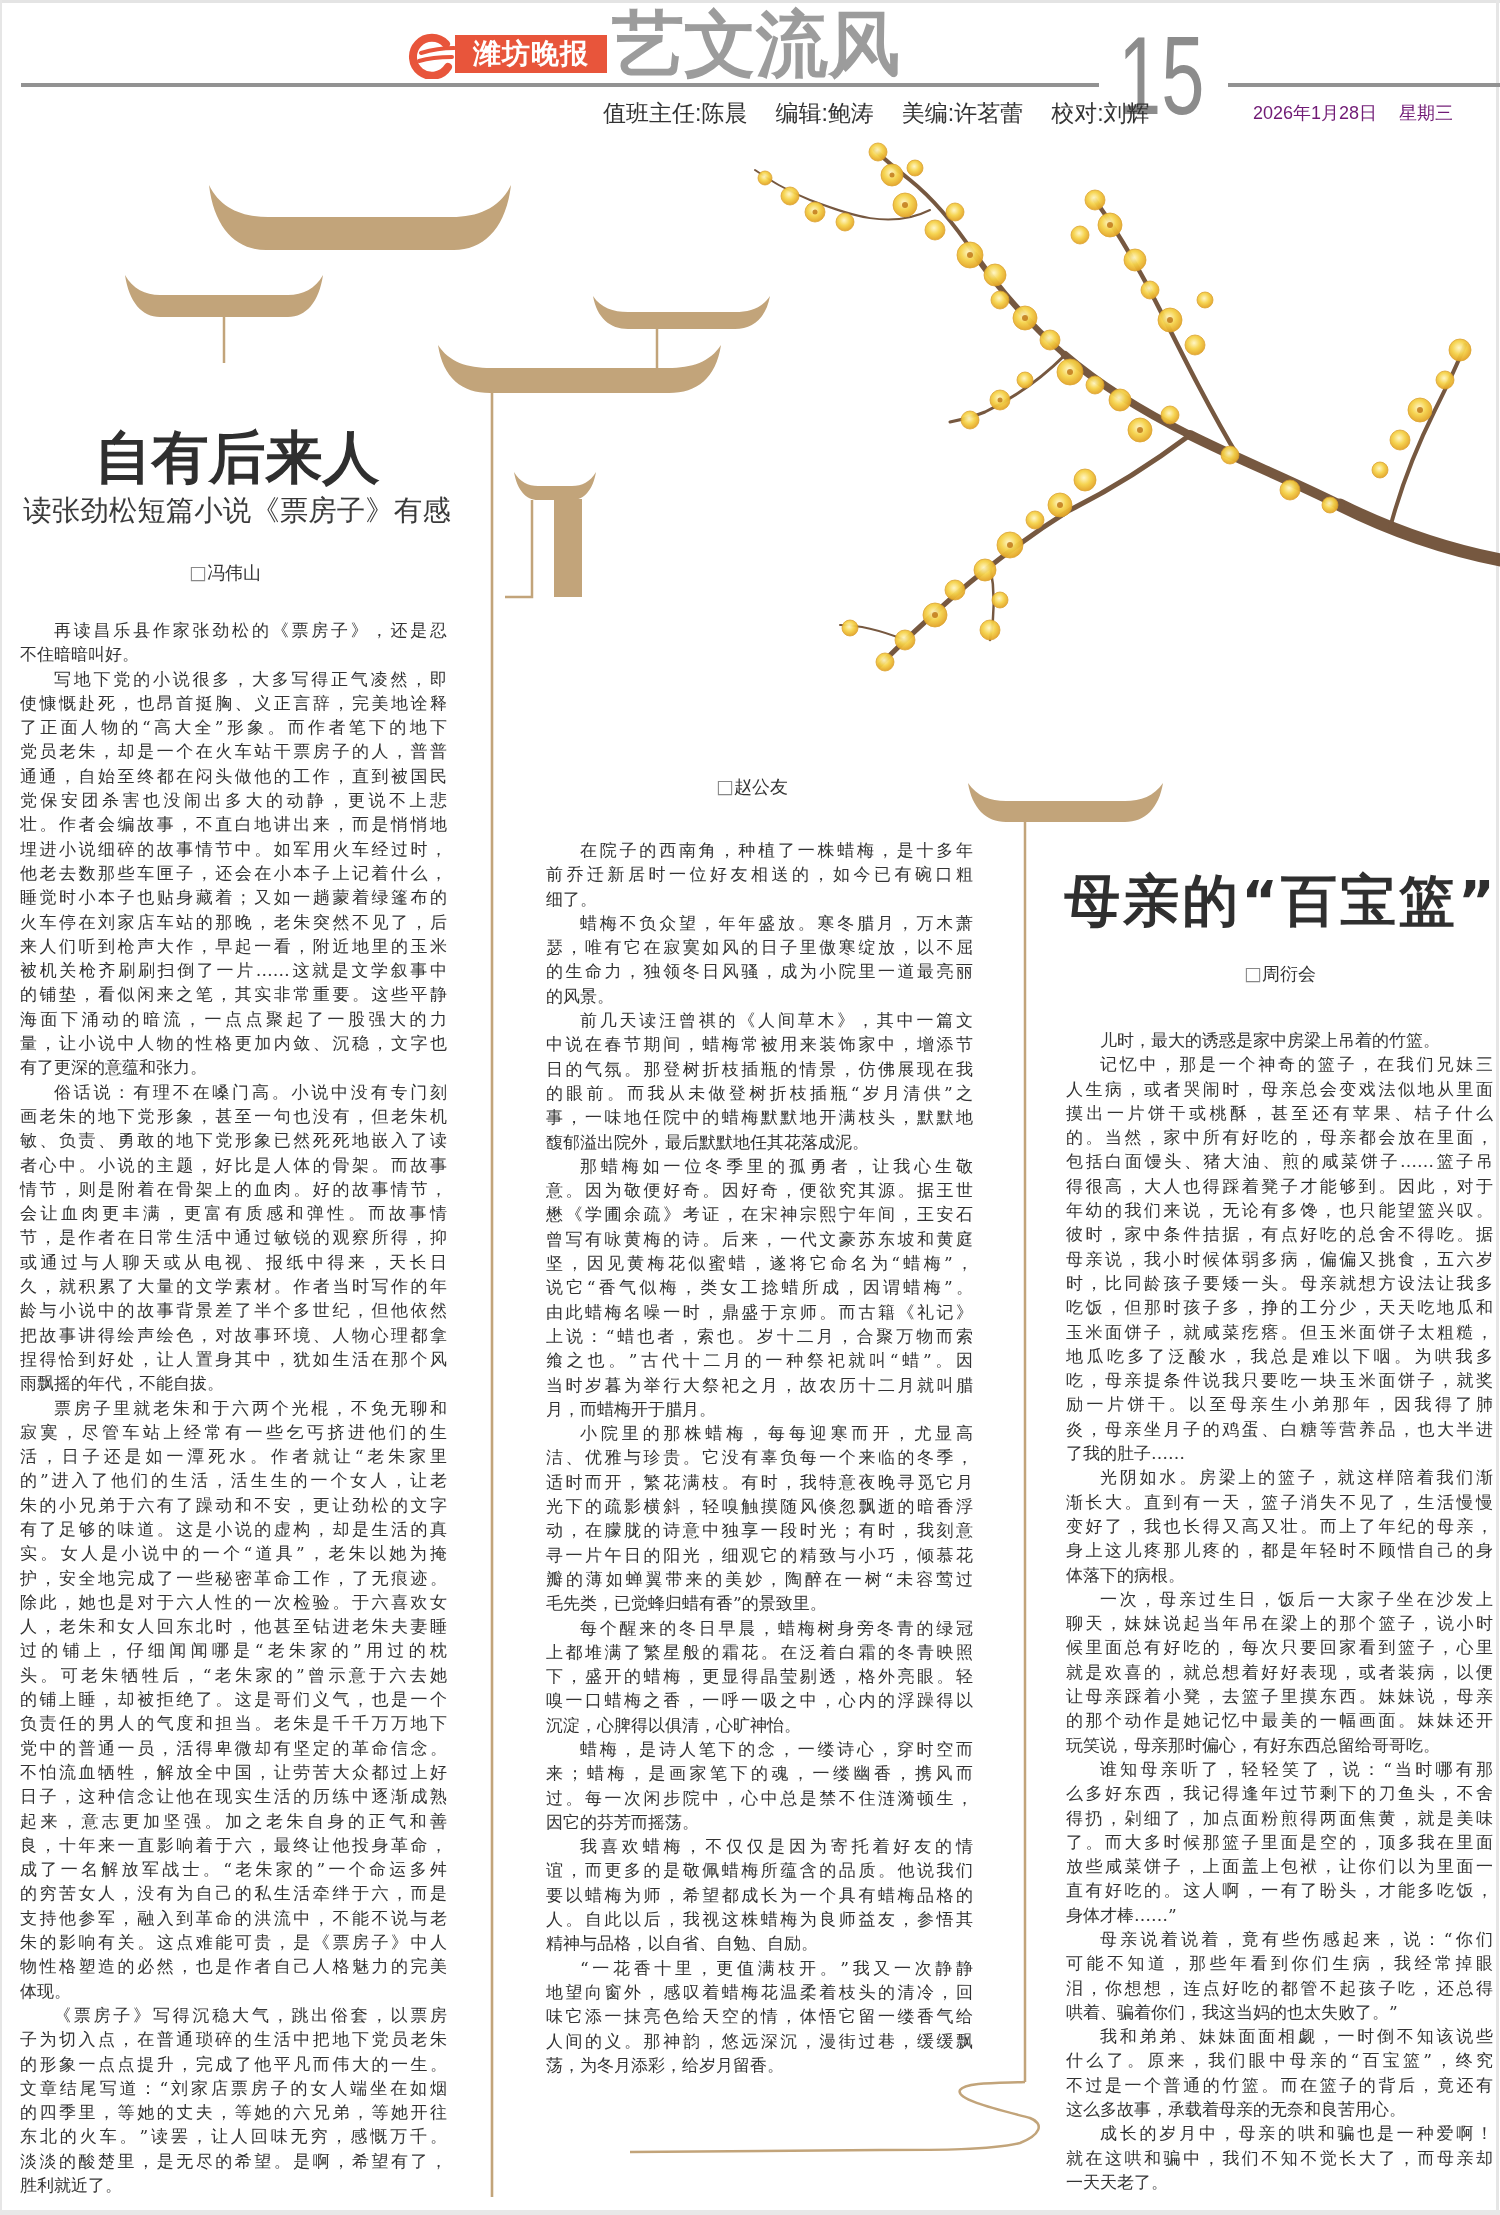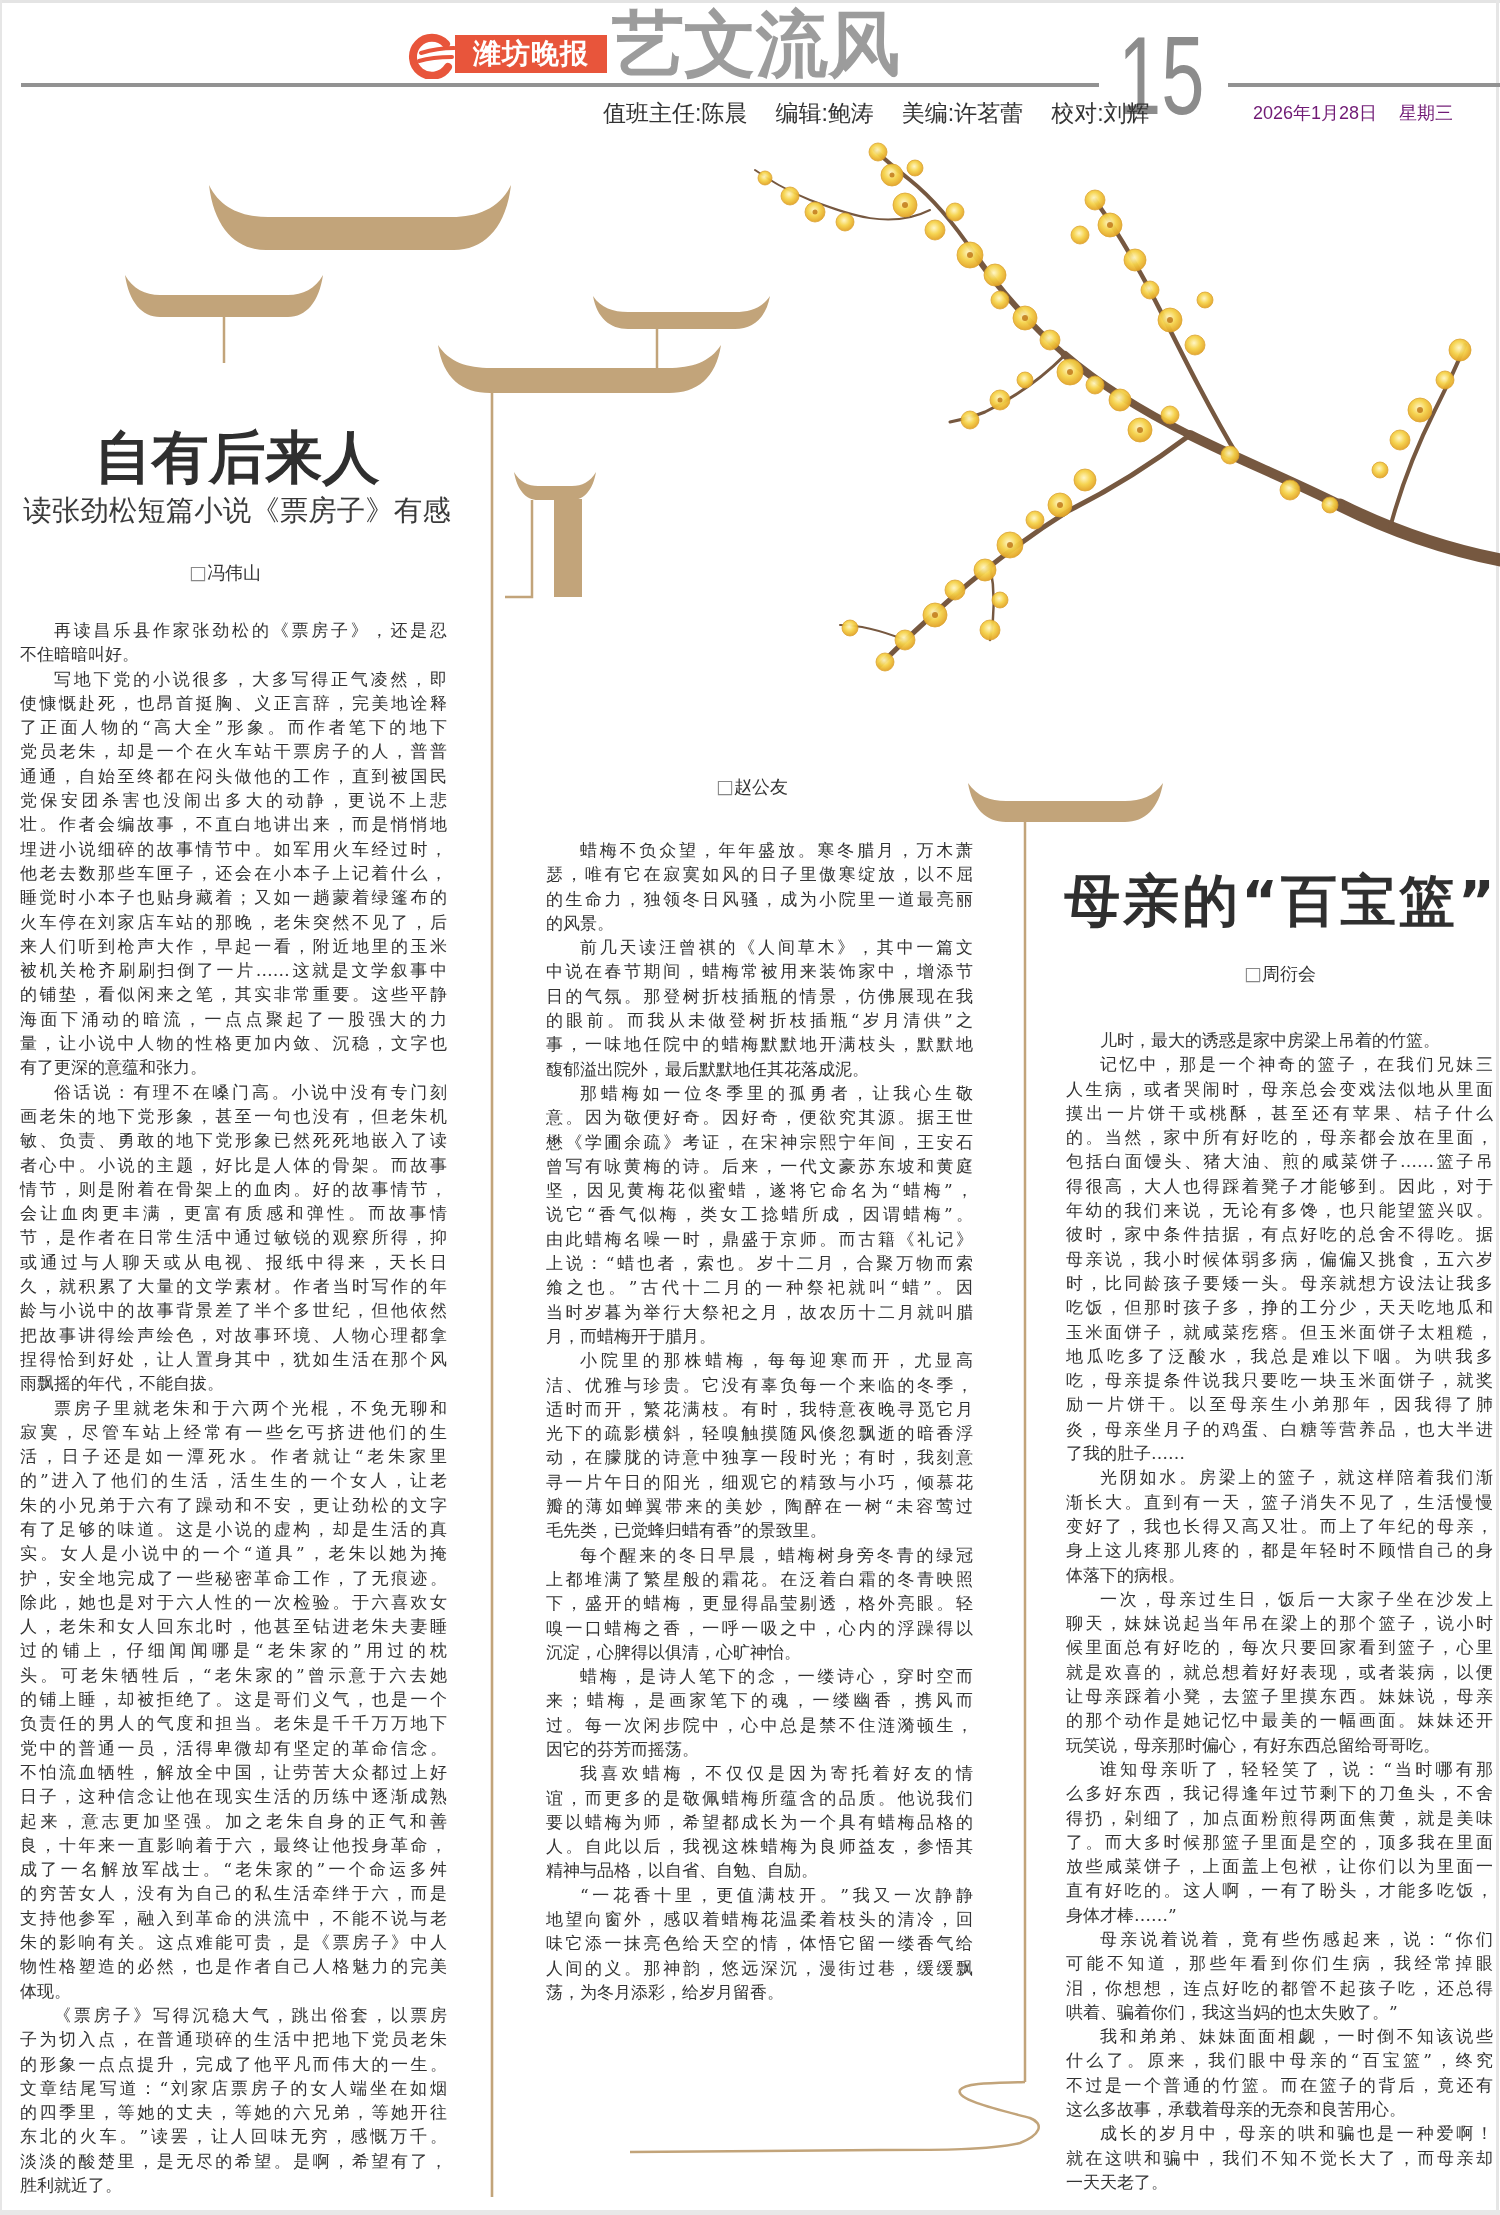--- a/index.html
+++ b/index.html
@@ -279,20 +279,25 @@
         <span class="ln">淡淡的酸楚里，是无尽的希望。是啊，希望有了，</span>
         <span class="ln last">胜利就近了。</span>
       </div>
     </div>
 
   <div class="abs byline" style="left:546px;top:774px;width:412px;">
     <span class="mark">□</span><span>赵公友</span>
   </div>
   <div class="col" style="left:546px;top:838px;">
       <div>
+        <span class="ln first">在院子的西南角，种植了一株蜡梅，是十多年</span>
+        <span class="ln">前乔迁新居时一位好友相送的，如今已有碗口粗</span>
+        <span class="ln last">细了。</span>
+      </div>
+      <div>
         <span class="ln first">蜡梅不负众望，年年盛放。寒冬腊月，万木萧</span>
         <span class="ln">瑟，唯有它在寂寞如风的日子里傲寒绽放，以不屈</span>
         <span class="ln">的生命力，独领冬日风骚，成为小院里一道最亮丽</span>
         <span class="ln last">的风景。</span>
       </div>
       <div>
         <span class="ln first">前几天读汪曾祺的《人间草木》，其中一篇文</span>
         <span class="ln">中说在春节期间，蜡梅常被用来装饰家中，增添节</span>
         <span class="ln">日的气氛。那登树折枝插瓶的情景，仿佛展现在我</span>
         <span class="ln">的眼前。而我从未做登树折枝插瓶“岁月清供”之</span>

